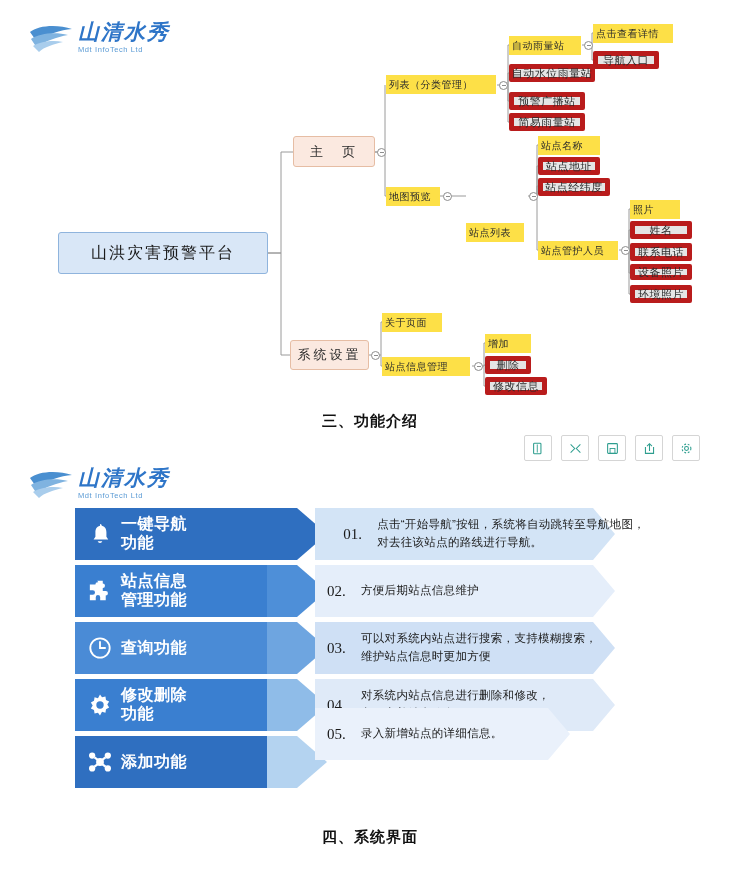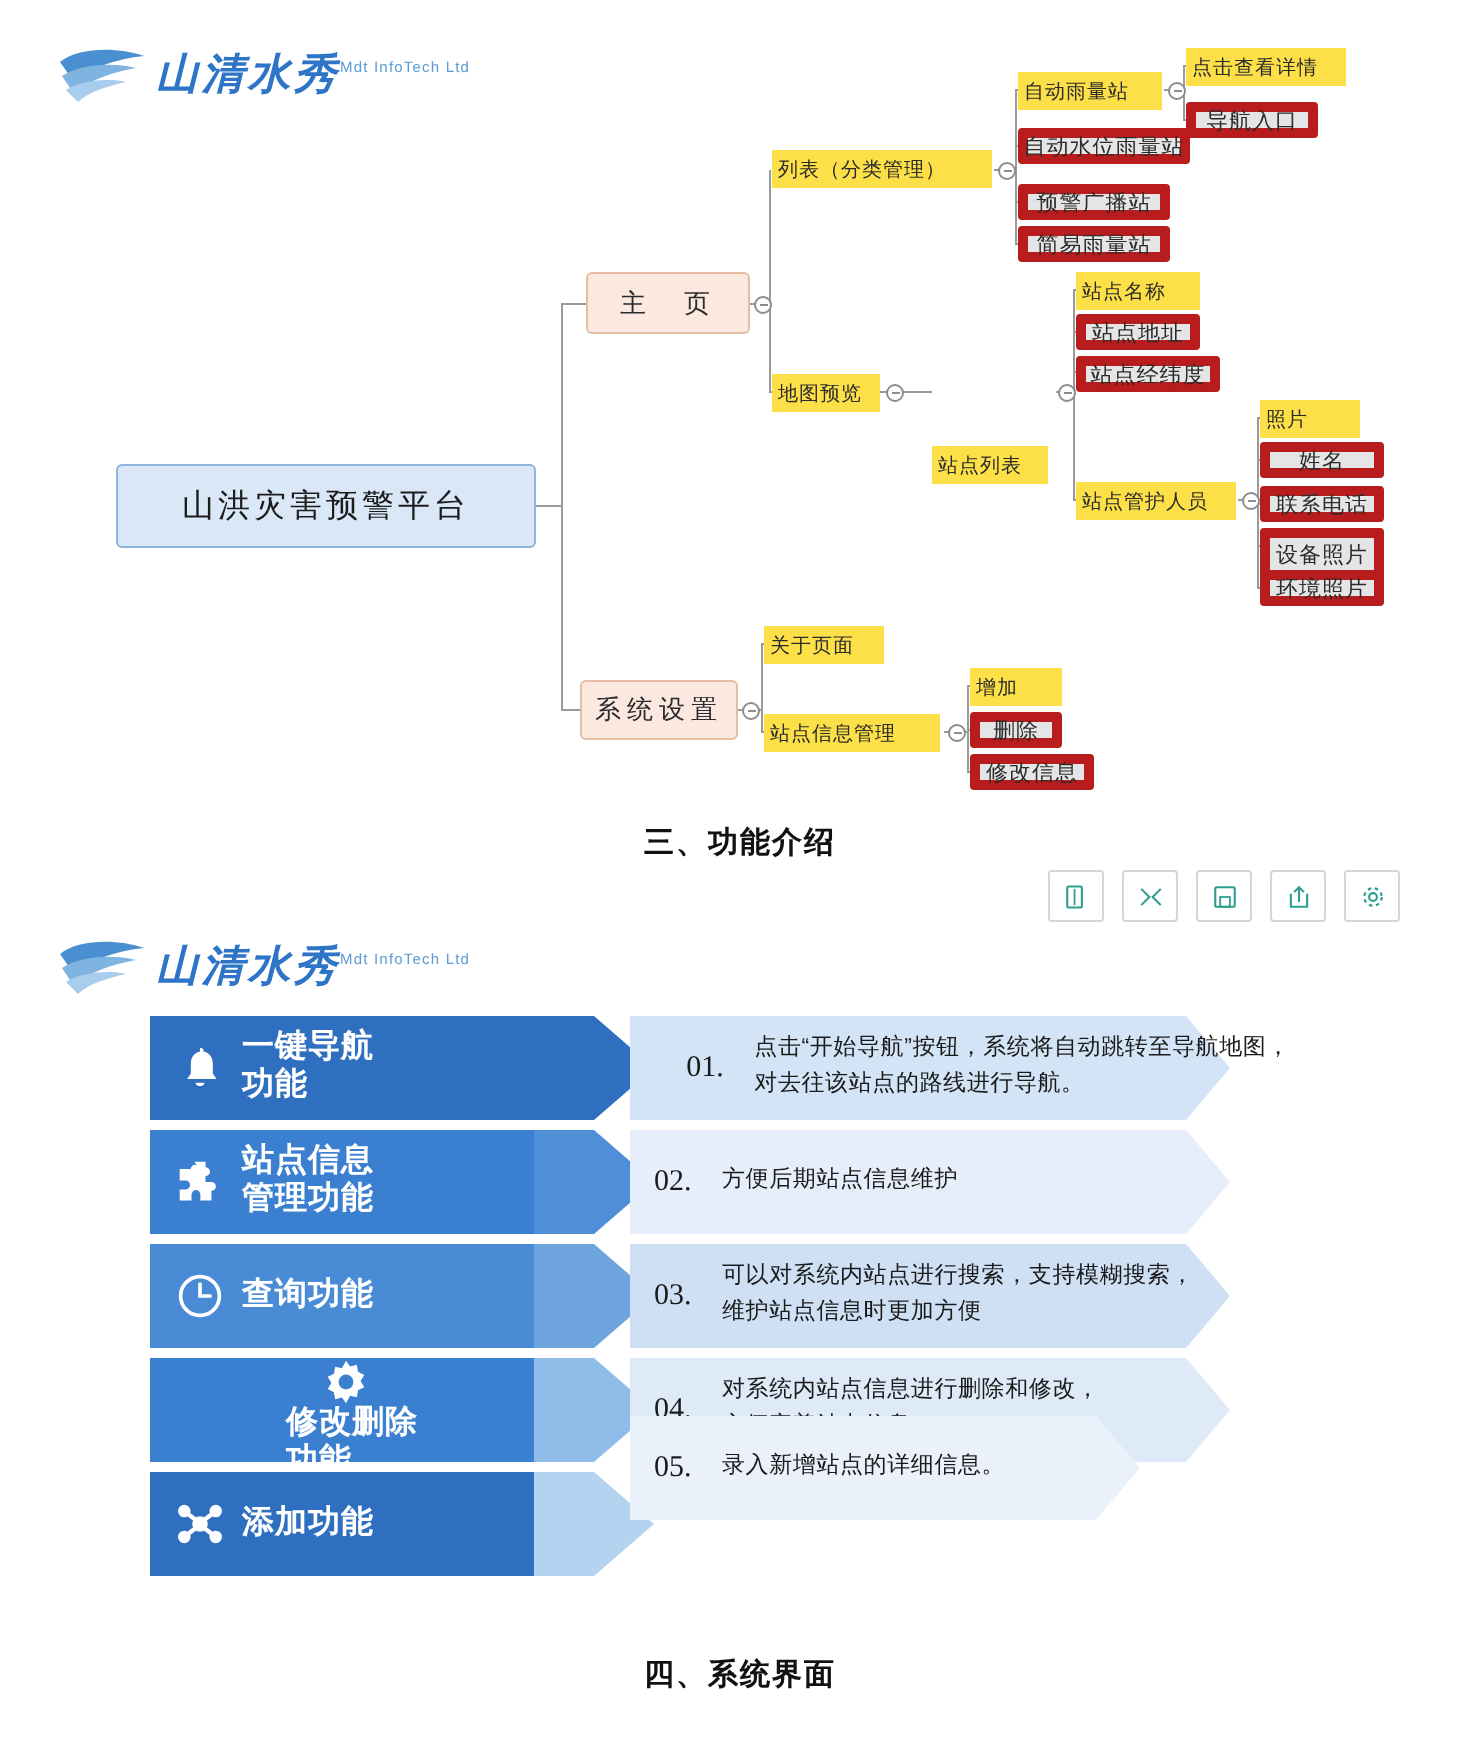--- a/index.html
+++ b/index.html
@@ -17,21 +17,21 @@
   }
 
   
   .logo {
     position: absolute;
     display: flex;
     align-items: center;
     gap: 4px;
   }
   .logo-swoosh { width: 46px; height: 30px; }
-  .logo-text { display: flex; flex-direction: row; line-height: 1; }
+  .logo-text { display: flex; flex-direction: column; line-height: 1; }
   .logo-cn {
     font-family: "Liberation Serif", serif;
     font-size: 21px;
     font-weight: bold;
     font-style: italic;
     color: #2e75c8;
     letter-spacing: 2px;
   }
   .logo-en {
     font-size: 7.5px;
@@ -276,21 +276,21 @@
   <div class="mm-node mm-plain" style="left:538px; top:136px; width:62px; height:19px;">站点名称</div>
   <div class="mm-node mm-boxed" style="left:538px; top:157px; width:62px; height:18px;">站点地址</div>
   <div class="mm-node mm-boxed" style="left:538px; top:178px; width:72px; height:18px;">站点经纬度</div>
 
   <div class="mm-node mm-plain" style="left:538px; top:241px; width:80px; height:19px;">站点管护人员</div>
   <div class="mm-collapse" style="left:621px; top:246px;"></div>
 
   <div class="mm-node mm-plain" style="left:630px; top:200px; width:50px; height:19px;">照片</div>
   <div class="mm-node mm-boxed" style="left:630px; top:221px; width:62px; height:18px;">姓名</div>
   <div class="mm-node mm-boxed" style="left:630px; top:243px; width:62px; height:18px;">联系电话</div>
-  <div class="mm-node mm-boxed" style="left:630px; top:264px; width:62px; height:26px;">设备照片</div>
+  <div class="mm-node mm-boxed" style="left:630px; top:264px; width:62px; height:16px;">设备照片</div>
   <div class="mm-node mm-boxed" style="left:630px; top:285px; width:62px; height:18px;">环境照片</div>
 
   <div class="mm-node mm-plain" style="left:382px; top:313px; width:60px; height:19px;">关于页面</div>
   <div class="mm-node mm-plain" style="left:382px; top:357px; width:88px; height:19px;">站点信息管理</div>
   <div class="mm-collapse" style="left:474px; top:362px;"></div>
 
   <div class="mm-node mm-plain" style="left:485px; top:334px; width:46px; height:19px;">增加</div>
   <div class="mm-node mm-boxed" style="left:485px; top:356px; width:46px; height:18px;">删除</div>
   <div class="mm-node mm-boxed" style="left:485px; top:377px; width:62px; height:18px;">修改信息</div>
 </div>
@@ -405,21 +405,21 @@
   </div>
   <div class="desc" style="left:315px; top:182px; width:330px;">
     <svg width="300" height="52" style="position:absolute;left:0;top:0;">
         <path d="M0 0 H278 L300 26 L278 52 H0 Z" fill="#cfe0f5"></path>
       </svg>
     <span class="desc-num" style="position:relative;">03.</span>
     <span class="desc-text" style="position:relative;">可以对系统内站点进行搜索，支持模糊搜索，
 维护站点信息时更加方便</span>
   </div>
 
-  <div class="feat-left" style="top:239px; background:#3a7fd0;flex-direction:column;">
+  <div class="feat-left" style="top:239px; background:#3a7fd0;">
     <span class="ficon">
       <svg width="24" height="24" viewBox="0 0 26 26">
           <path d="M13 1.5 l2.2 3.1 3.7-.9 .6 3.8 3.4 1.7-2 3.3 2 3.3-3.4 1.7-.6 3.8-3.7-.9L13 24.5l-2.2-3.1-3.7.9-.6-3.8L3.1 16.8l2-3.3-2-3.3L6.5 8.5l.6-3.8 3.7.9z" fill="#fff"></path>
           <circle cx="13" cy="13" r="4" fill="#3a7fd0"></circle>
         </svg>
     </span>
     <span class="flabel">修改删除
 功能</span>
   </div>
   <div class="arrow-band" style="left:267px; top:239px;">

